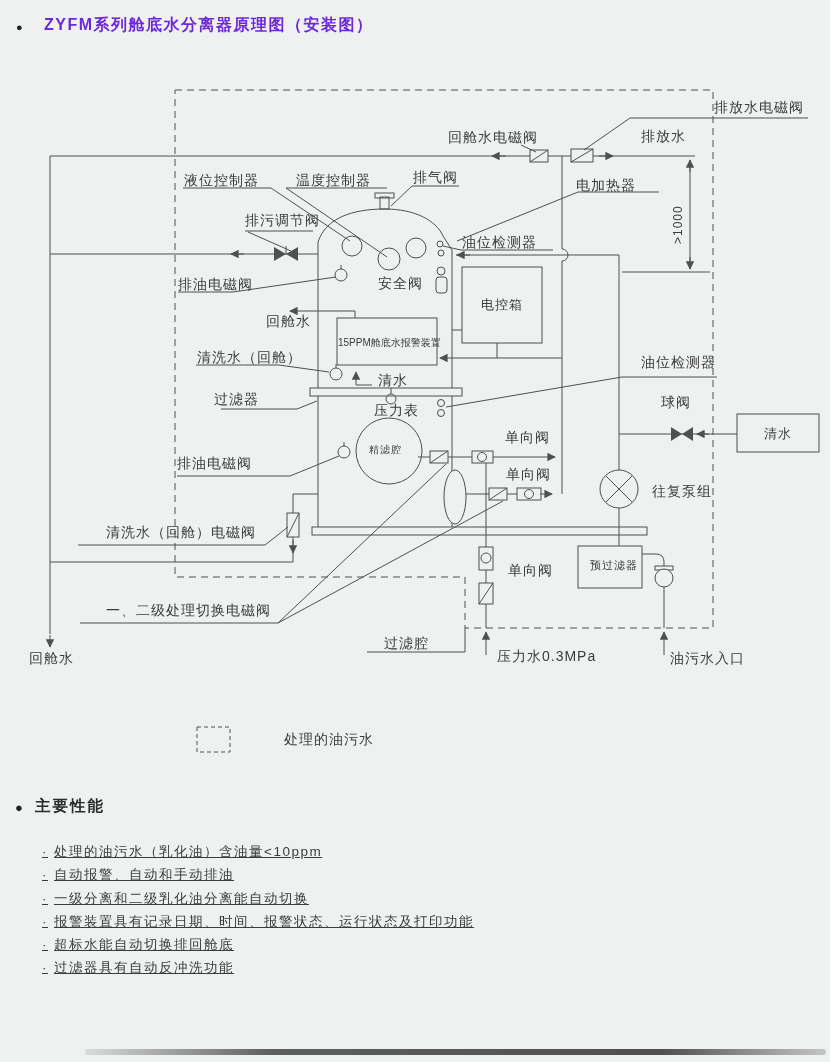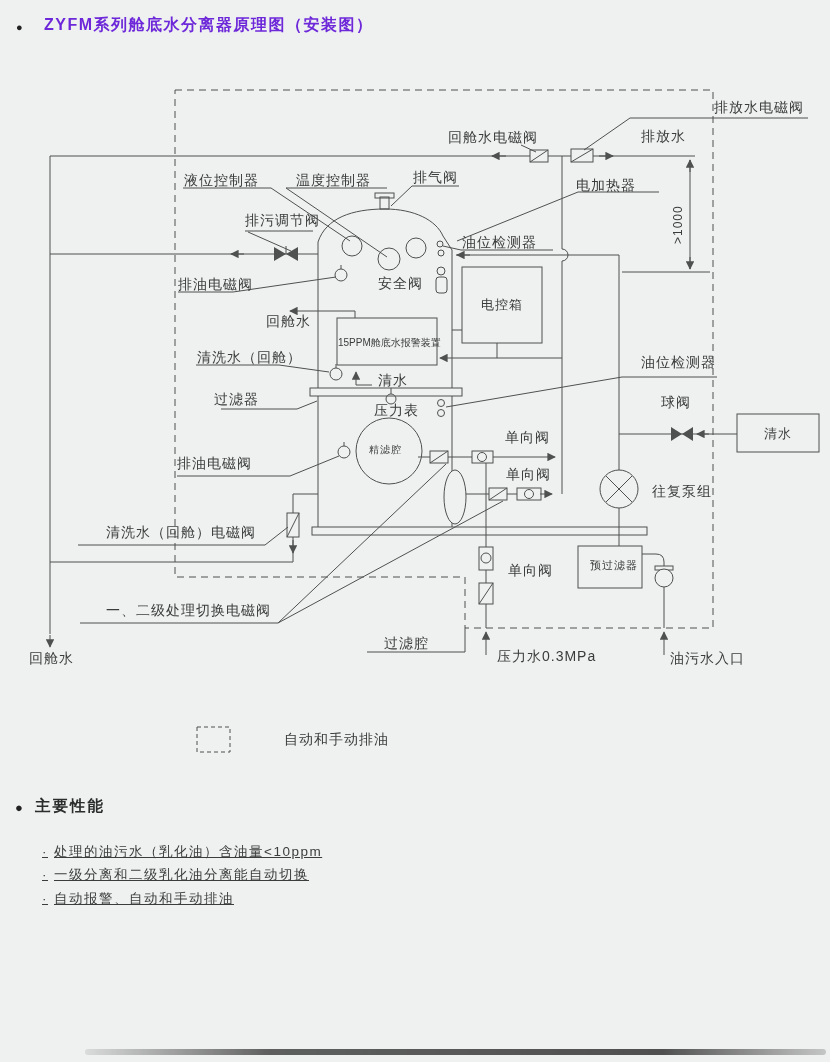--- a/index.html
+++ b/index.html
@@ -281,25 +281,28 @@
 <span class="lb" style="left:177px;top:455px">排油电磁阀</span>
 <span class="lb" style="left:106px;top:524px">清洗水（回舱）电磁阀</span>
 <span class="lb" style="left:106px;top:602px">一、二级处理切换电磁阀</span>
 <span class="lb" style="left:508px;top:562px">单向阀</span>
 <span class="lb center" style="left:578px;top:558px;width:72px;font-size:11px">预过滤器</span>
 <span class="lb" style="left:384px;top:635px">过滤腔</span>
 <span class="lb" style="left:497px;top:648px">压力水0.3MPa</span>
 <span class="lb" style="left:670px;top:650px">油污水入口</span>
 <span class="lb" style="left:29px;top:650px">回舱水</span>
 <span class="lb rot" id="dim-label">&gt;1000</span>
-<span class="lb" style="left:284px;top:731px">自动和手动排油</span>
+<span class="lb" style="left:284px;top:731px">处理的油污水</span>
 
 <div id="features">
   <span id="features-bullet">●</span>
   <span id="features-heading">主要性能</span>
   <div id="features-list">
     <div class="feat-row"><span class="feat-dot">·</span><span>处理的油污水（乳化油）含油量&lt;10ppm</span></div>
+    <div class="feat-row"><span class="feat-dot">·</span><span>自动报警、自动和手动排油</span></div>
     <div class="feat-row"><span class="feat-dot">·</span><span>一级分离和二级乳化油分离能自动切换</span></div>
-    <div class="feat-row"><span class="feat-dot">·</span><span>自动报警、自动和手动排油</span></div>
+    <div class="feat-row"><span class="feat-dot">·</span><span>报警装置具有记录日期、时间、报警状态、运行状态及打印功能</span></div>
+    <div class="feat-row"><span class="feat-dot">·</span><span>超标水能自动切换排回舱底</span></div>
+    <div class="feat-row"><span class="feat-dot">·</span><span>过滤器具有自动反冲洗功能</span></div>
   </div>
 </div>
 
 <div id="scan-artifact"></div>
 
 </body></html>

